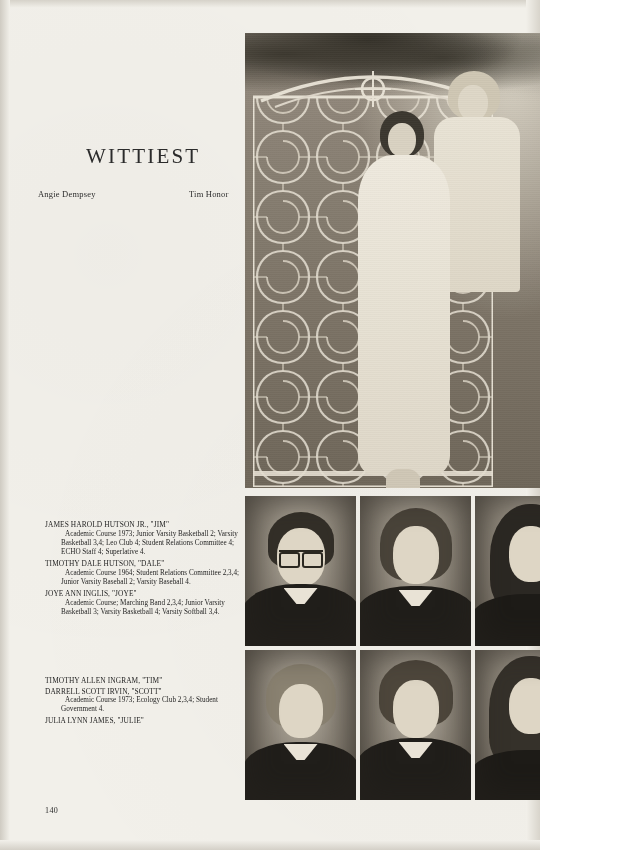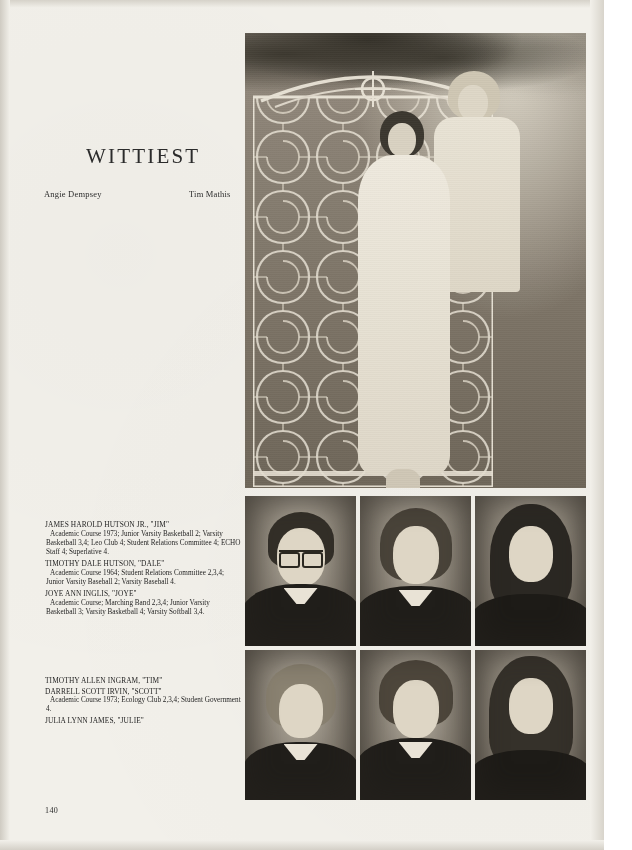--- a/index.html
+++ b/index.html
@@ -8,21 +8,21 @@
   }
   body {
     width: 632px;
     height: 850px;
     background: #ffffff;
     font-family: "Liberation Serif", serif;
     overflow: hidden;
   }
   .page {
     position: relative;
-    width: 604px;
+    width: 540px;
     height: 850px;
     background: #f2f0ea;
     background-image:
       radial-gradient(circle at 20% 30%, rgba(0,0,0,0.015) 0%, rgba(0,0,0,0) 60%),
       radial-gradient(circle at 80% 70%, rgba(0,0,0,0.015) 0%, rgba(0,0,0,0) 60%);
     overflow: hidden;
   }
   
   .scan-edge-left {
     position: absolute;
@@ -55,21 +55,21 @@
     left: 86px;
     top: 144px;
     font-family: "Liberation Serif", serif;
     font-size: 21px;
     letter-spacing: 2.2px;
     color: #2b2b2b;
     font-weight: normal;
   }
   .name-left {
     position: absolute;
-    left: 44px;
+    left: 38px;
     top: 189px;
     font-size: 8.5px;
     color: #2d2d2d;
     letter-spacing: 0.2px;
   }
   .name-right {
     position: absolute;
     left: 189px;
     top: 189px;
     font-size: 8.5px;
@@ -259,21 +259,21 @@
   .bio-entry { margin-bottom: 1px; }
   .bio-name {
     font-size: 7.4px;
     letter-spacing: 0.1px;
     line-height: 9.5px;
     margin: 0;
   }
   .bio-detail {
     font-size: 7.2px;
     line-height: 9.2px;
-    margin: 0 0 2px 1px;
+    margin: 0 0 2px 16px;
     text-indent: 4px;
   }
 
   .page-number {
     position: absolute;
     left: 45px;
     top: 806px;
     font-size: 8px;
     color: #2a2a2a;
     letter-spacing: 0.4px;
@@ -284,21 +284,21 @@
 
 <div class="page">
 
   <div class="scan-edge-top"></div>
   <div class="scan-edge-left"></div>
   <div class="scan-edge-right"></div>
   <div class="scan-edge-bottom"></div>
 
   <div class="headline">WITTIEST</div>
   <div class="name-left">Angie Dempsey</div>
-  <div class="name-right">Tim Mathis</div>
+  <div class="name-right">Tim Honor</div>
 
   <div class="photo-top">
     <div class="bg"></div>
     <div class="foliage"></div>
 
     <div class="gate">
       <svg width="240" height="420" viewBox="0 0 240 420" xmlns="http://www.w3.org/2000/svg">
         <defs>
           <pattern id="scroll" width="60" height="60" patternUnits="userSpaceOnUse">
             <path d="M30 4 C46 4 56 16 56 30 C56 44 46 56 30 56 C14 56 4 44 4 30 C4 16 14 4 30 4 Z" fill="none" stroke="#efe9dc" stroke-width="2.2" opacity="0.85"></path>

